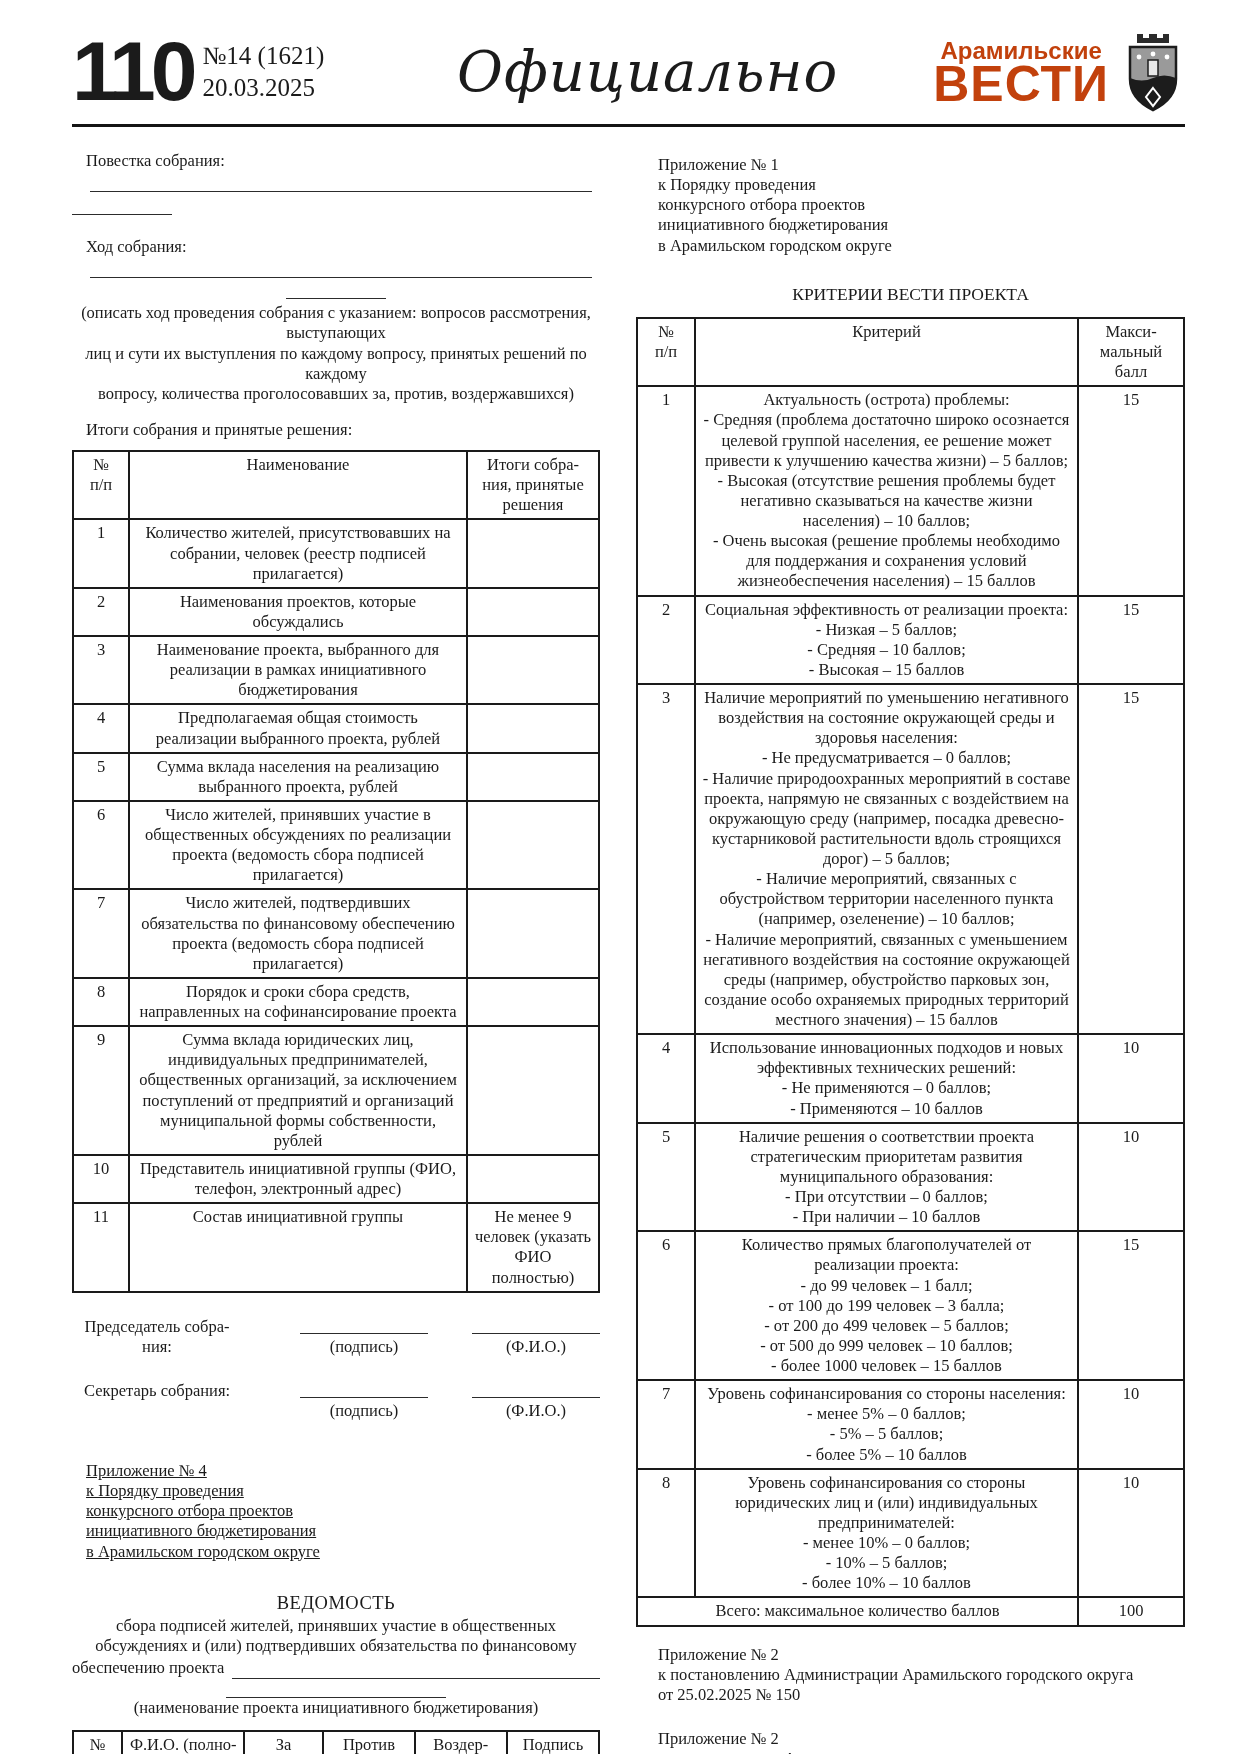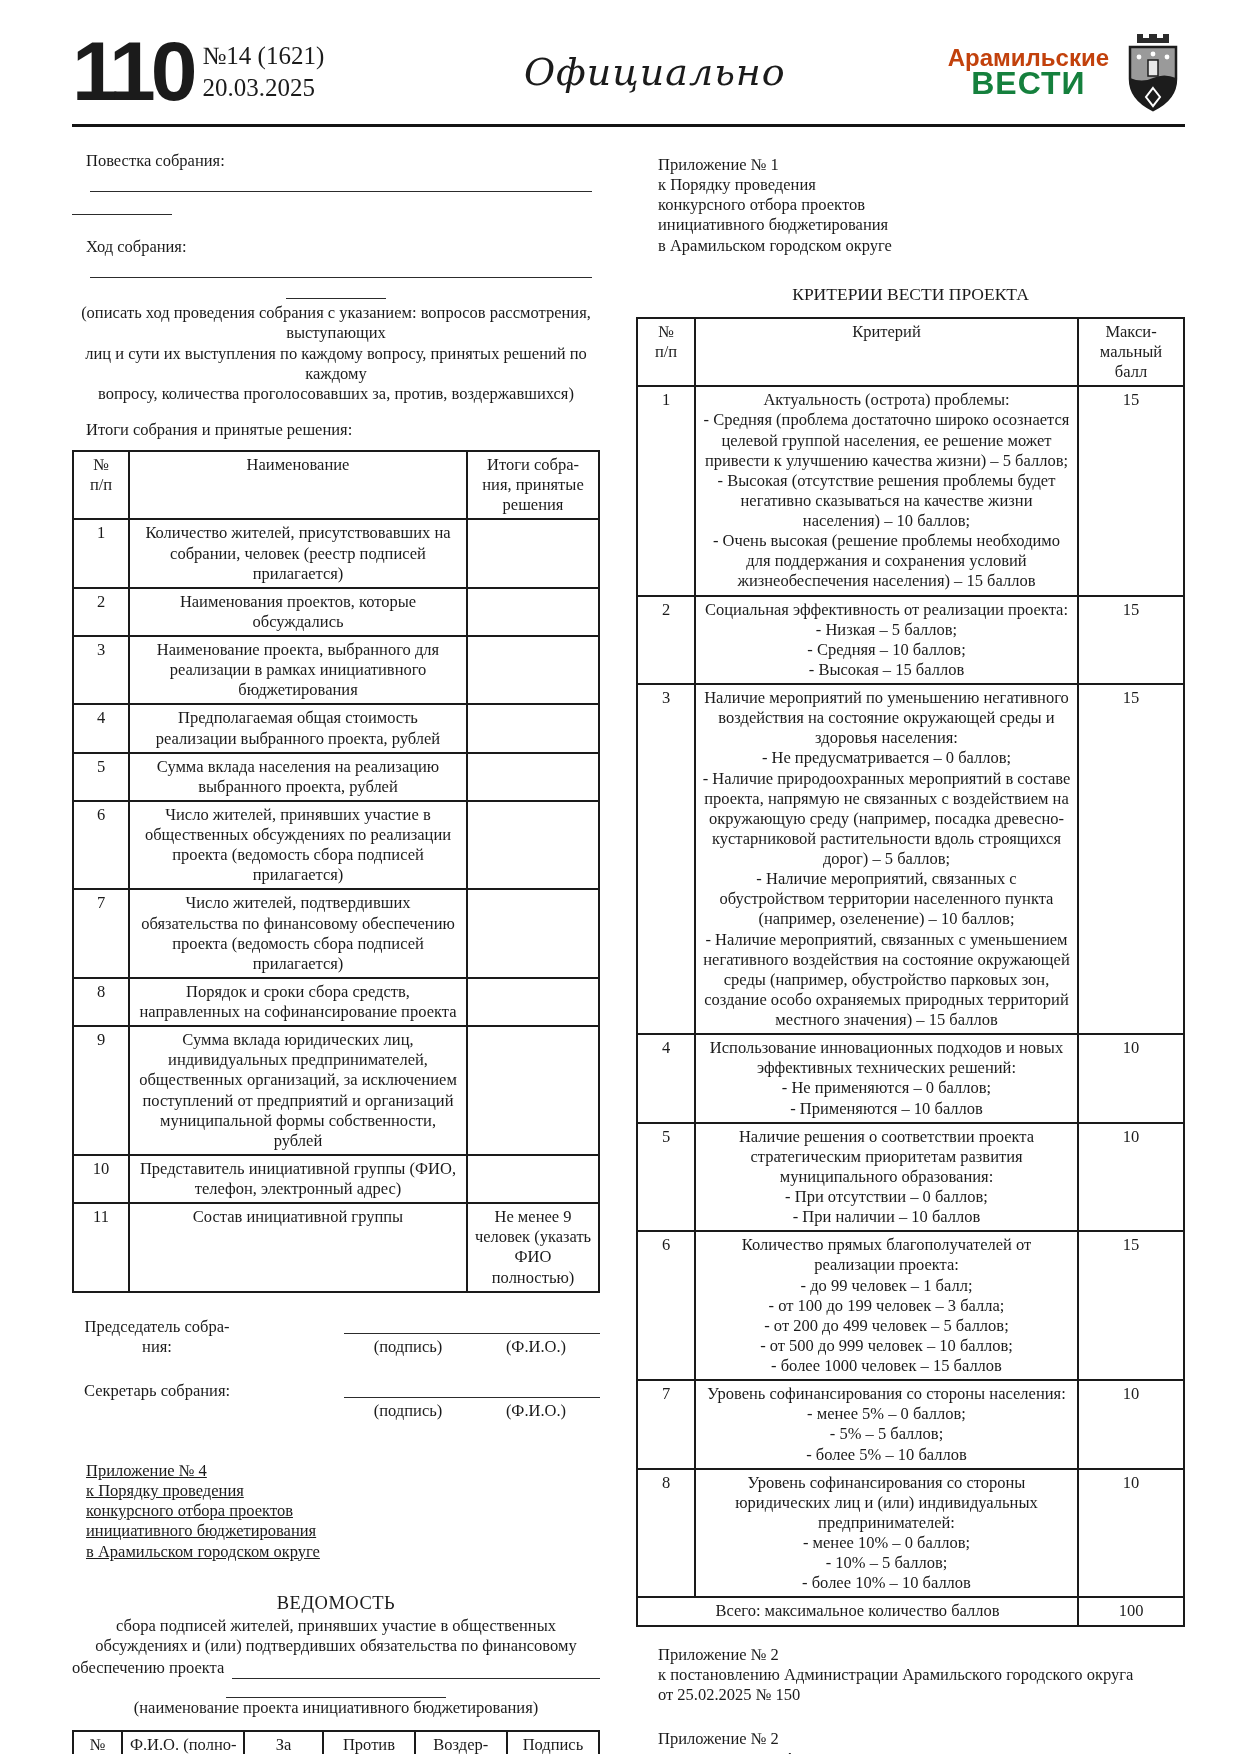--- a/index.html
+++ b/index.html
@@ -8,25 +8,25 @@
   .page{box-sizing:border-box;width:1241px;height:1754px;padding:30px 56px 0 72px;}
   .pre{white-space:pre-line;}
 
   
   .masthead{display:flex;align-items:center;border-bottom:3px solid #141414;padding-bottom:10px;}
   .mh-left{display:flex;align-items:center;gap:10px;min-width:320px;}
   .pagenum{font-family:"Liberation Sans",sans-serif;font-weight:bold;font-size:84px;
            line-height:.8;letter-spacing:-5px;}
   .issue{font-size:25px;line-height:1.3;}
   .official{flex:1;text-align:center;font-family:"DejaVu Serif",serif;font-style:italic;
-            font-size:38px;letter-spacing:1px;padding-right:30px;}
+            font-size:56px;letter-spacing:1px;padding-right:30px;}
   .mh-right{display:flex;align-items:center;gap:12px;}
   .brand{text-align:center;font-family:"Liberation Sans",sans-serif;font-weight:bold;}
   .brand-top{font-size:24px;color:#c2410c;line-height:1;}
-  .brand-bottom{font-size:32px;color:#15803d;letter-spacing:1px;line-height:.85;}
+  .brand-bottom{font-size:50px;color:#c2410c;letter-spacing:1px;line-height:.85;}
   .crest{width:64px;height:84px;}
 
   
   .cols{display:flex;gap:36px;margin-top:14px;}
   .col-left{width:528px;flex:0 0 528px;}
   .col-right{flex:1;min-width:0;}
 
   
   .lbl{margin:10px 0 4px 14px;}
   .line{border-bottom:1.5px solid #2c2c2c;height:16px;}
@@ -42,21 +42,21 @@
         font-weight:normal;font-size:16.5px;line-height:1.22;}
 
   
   .t-results{margin-top:10px;}
   .t-results td:nth-child(1),.t-results th:nth-child(1){width:42px;}
   .t-results td:nth-child(3),.t-results th:nth-child(3){width:118px;}
 
   
   .sig-row{display:flex;margin-top:24px;}
   .sig-label{width:170px;text-align:center;}
-  .sig-cols{flex:1;display:flex;justify-content:flex-end;padding-top:6px;}
+  .sig-cols{flex:1;display:flex;gap:44px;justify-content:flex-end;padding-top:6px;}
   .sig-col{width:128px;text-align:center;}
   .sig-col .line{height:10px;}
   .cap{margin-top:3px;}
 
   .appendix{margin:40px 0 0 14px;text-decoration:underline;}
   .ap-right{margin:14px 0 0 22px;}
 
   .vedomost-title{text-align:center;margin-top:30px;font-size:18.5px;letter-spacing:.5px;}
   .vedomost-text{text-align:center;margin-top:2px;}
   .ved-line-row{display:flex;align-items:flex-end;margin-top:2px;}

